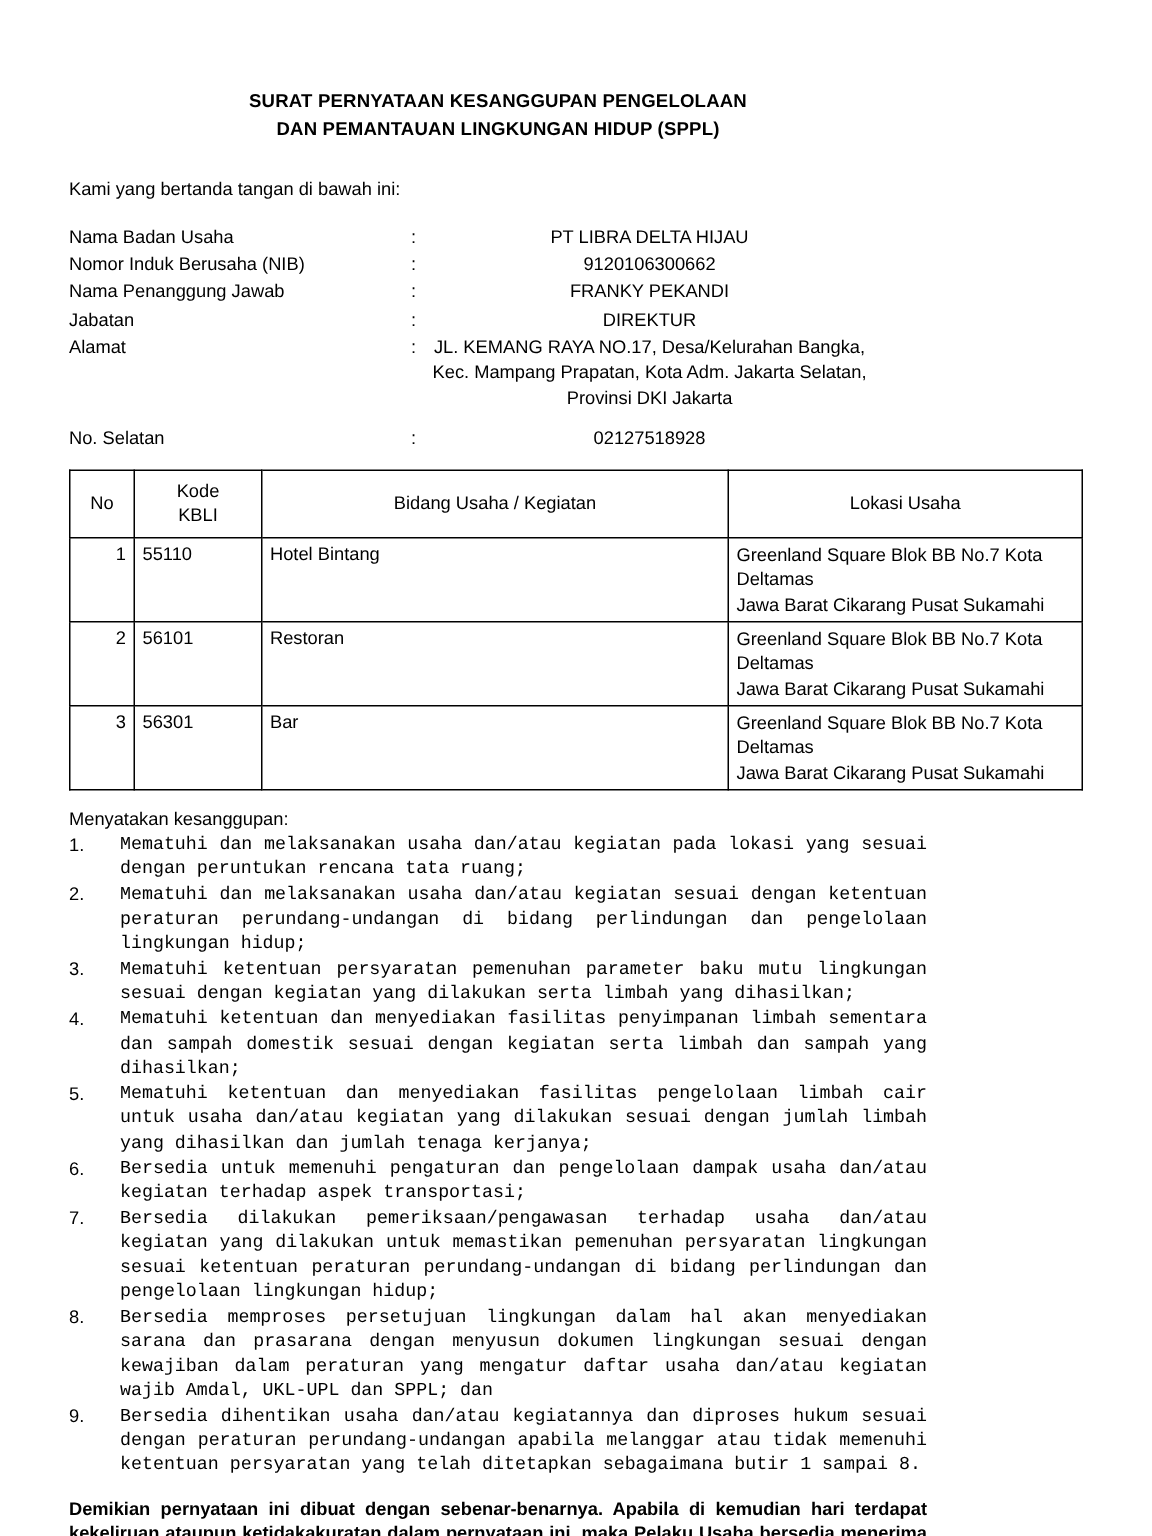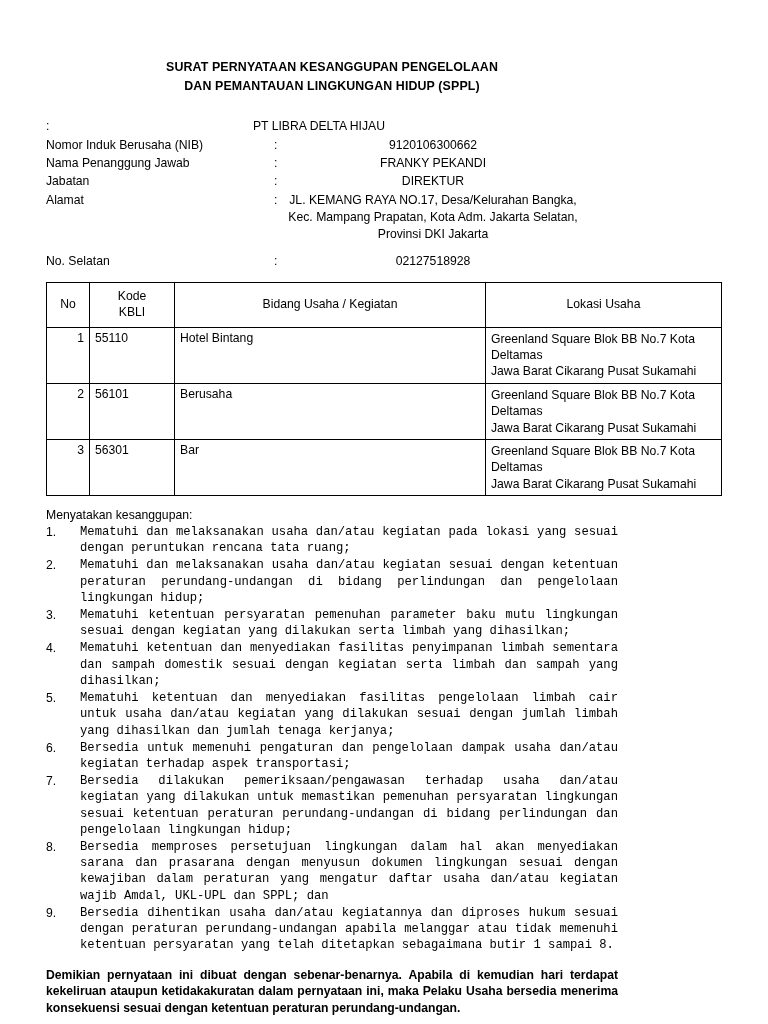--- a/index.html
+++ b/index.html
@@ -137,23 +137,25 @@
 </head>
 <body>
 
 <div class="page">
 
   <div class="doc-title">
     <span>SURAT PERNYATAAN KESANGGUPAN PENGELOLAAN</span>
     <span class="line2">DAN PEMANTAUAN LINGKUNGAN HIDUP (SPPL)</span>
   </div>
 
+  <p class="intro">Kami yang bertanda tangan di bawah ini:</p>
 
   <div class="identity">
     <div class="id-row">
+      <span class="id-label">Nama Badan Usaha</span>
       <span class="id-colon">:</span>
       <span class="id-value">PT LIBRA DELTA HIJAU</span>
     </div>
     <div class="id-row">
       <span class="id-label">Nomor Induk Berusaha (NIB)</span>
       <span class="id-colon">:</span>
       <span class="id-value">9120106300662</span>
     </div>
     <div class="id-row">
       <span class="id-label">Nama Penanggung Jawab</span>
@@ -196,21 +198,21 @@
         <td>Hotel Bintang</td>
         <td class="cell-lokasi">
           <div>Greenland Square Blok BB No.7 Kota</div>
           <div>Deltamas</div>
           <div>Jawa Barat Cikarang Pusat Sukamahi</div>
         </td>
       </tr>
       <tr class="tall">
         <td class="cell-no">2</td>
         <td>56101</td>
-        <td>Berusaha</td>
+        <td>Restoran</td>
         <td class="cell-lokasi">
           <div>Greenland Square Blok BB No.7 Kota</div>
           <div>Deltamas</div>
           <div>Jawa Barat Cikarang Pusat Sukamahi</div>
         </td>
       </tr>
       <tr class="tall">
         <td class="cell-no">3</td>
         <td>56301</td>
         <td>Bar</td>

